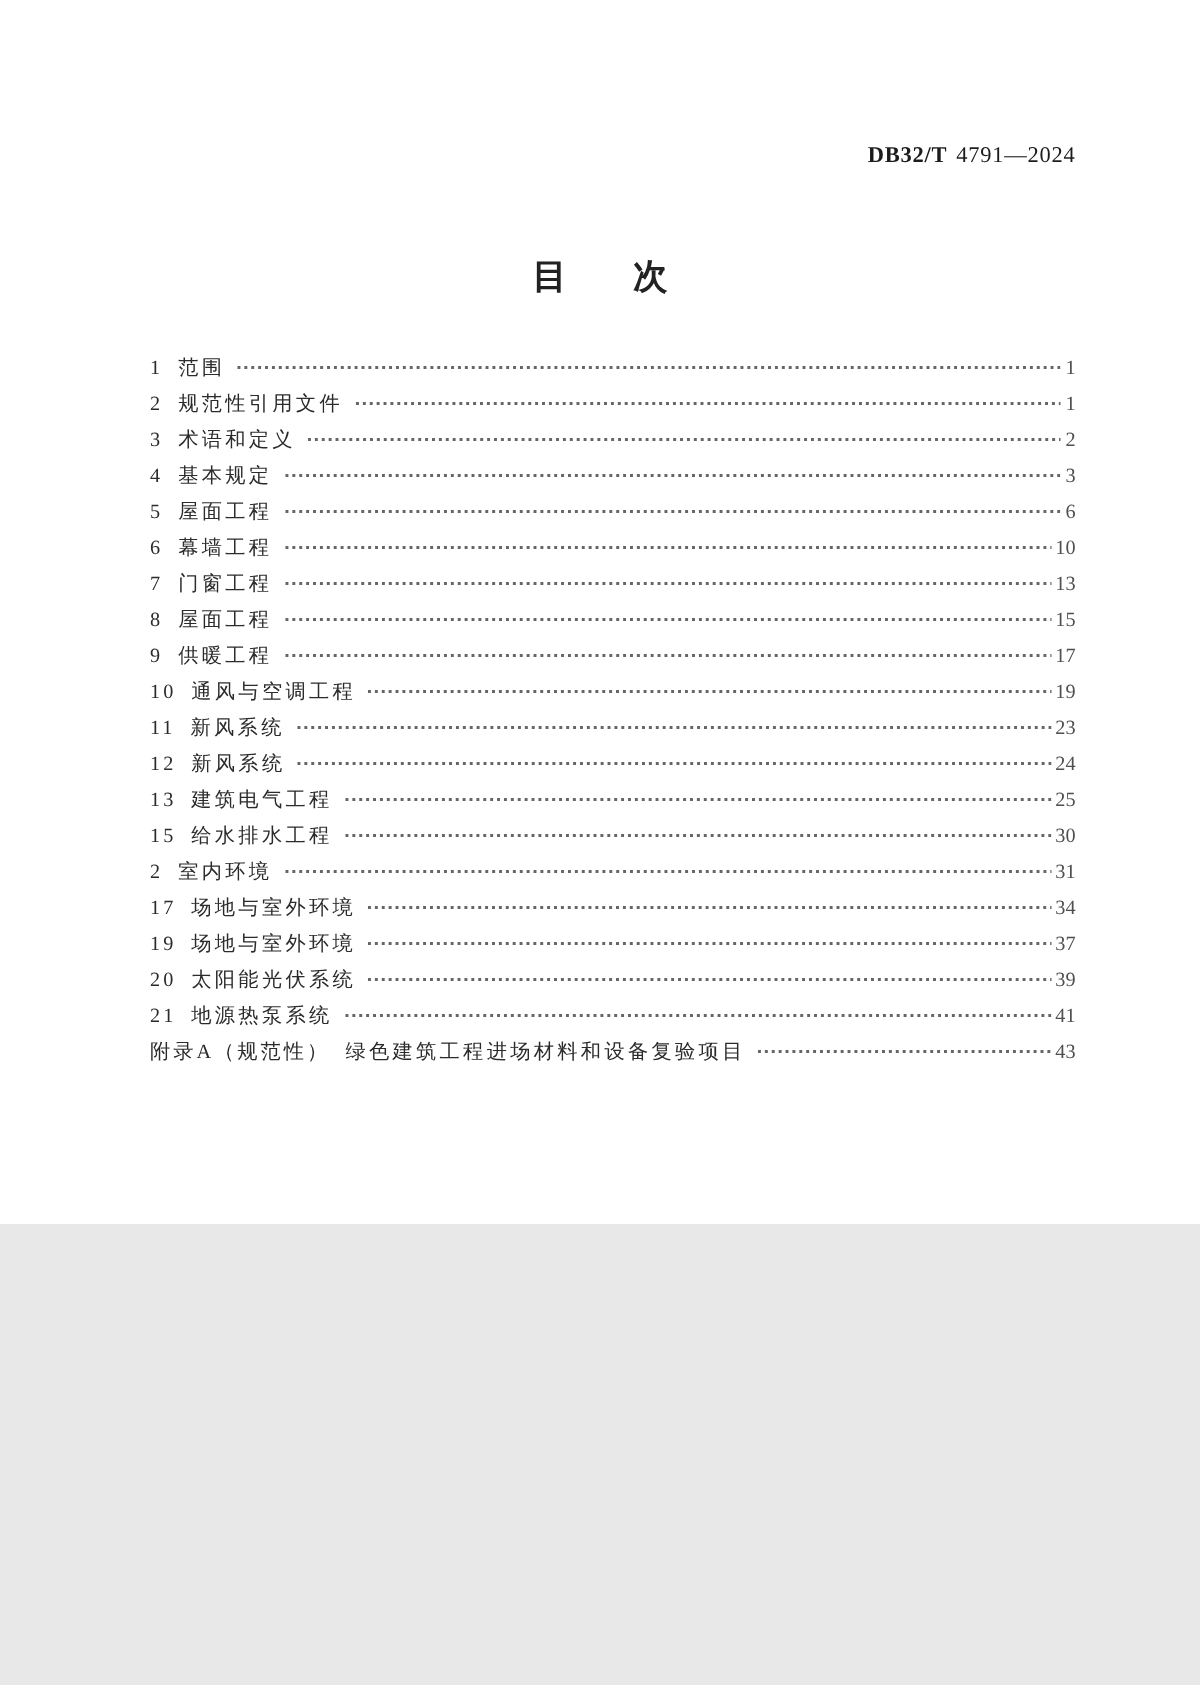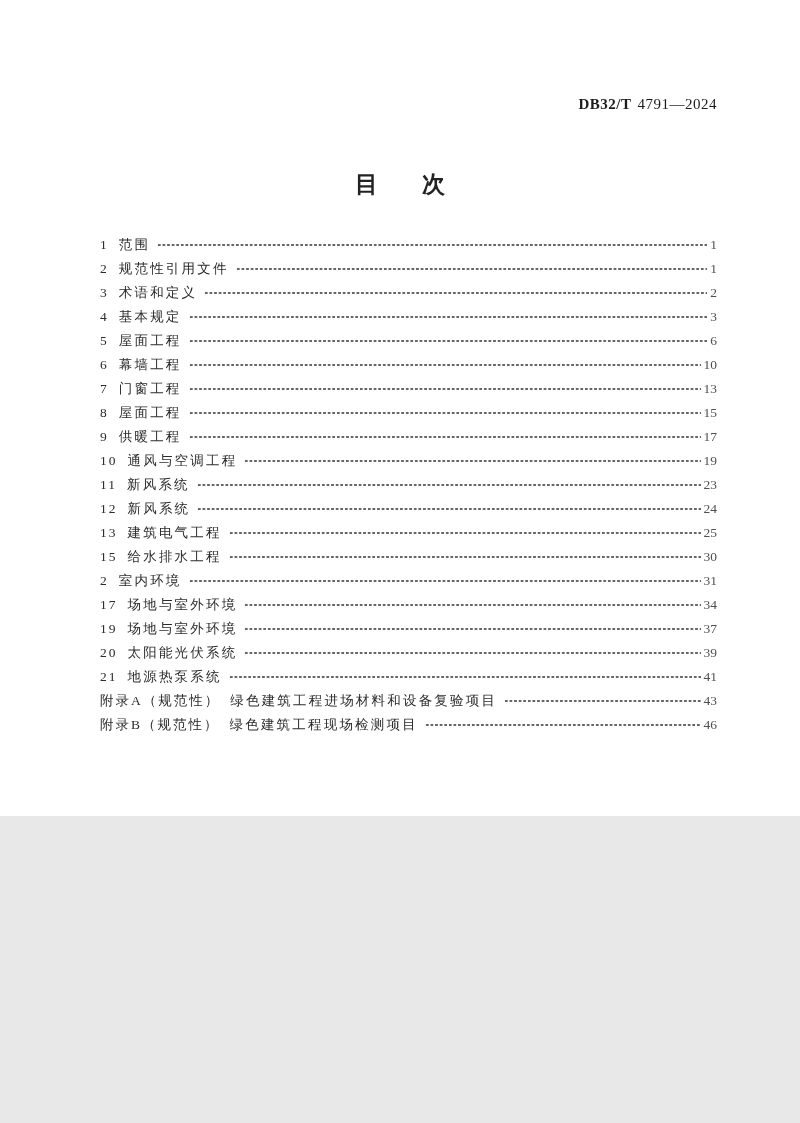--- a/index.html
+++ b/index.html
@@ -230,23 +230,17 @@
         <span class="pagenum">41</span>
       </div>
 
       <div class="toc-row">
         <span class="num">附录A（规范性）</span>
         <span class="label">绿色建筑工程进场材料和设备复验项目</span>
         <span class="leader"></span>
         <span class="pagenum">43</span>
       </div>
 
-      <div class="toc-row">
-        <span class="num">附录B（规范性）</span>
-        <span class="label">绿色建筑工程现场检测项目</span>
-        <span class="leader"></span>
-        <span class="pagenum">46</span>
-      </div>
     </div>
 
   <div class="footer-pagenum">I</div>
 
 </div>
 
 </body></html>

